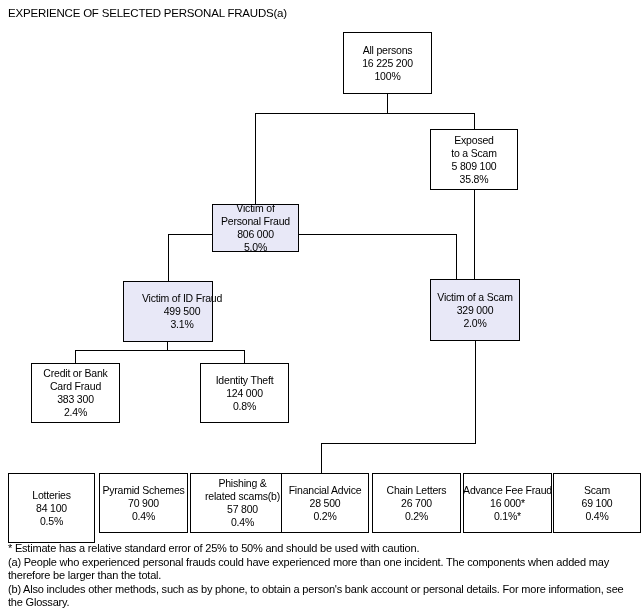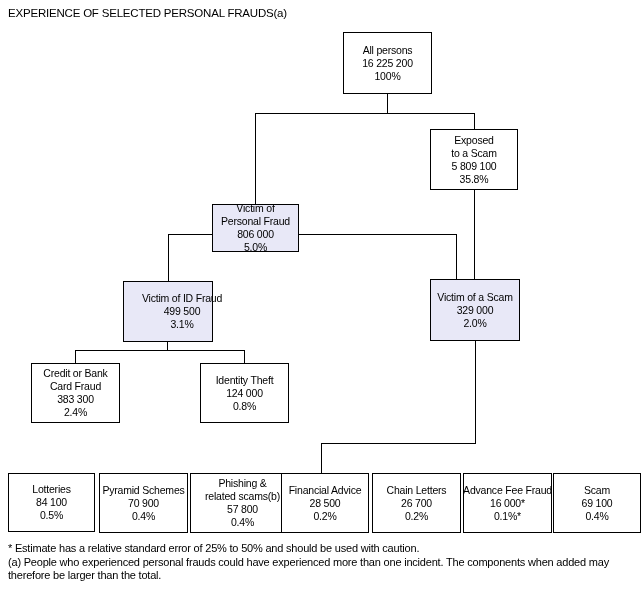--- a/index.html
+++ b/index.html
@@ -110,21 +110,21 @@
     <div class="ln">383 300</div>
     <div class="ln">2.4%</div>
   </div>
 
   <div class="node" style="left:200px; top:363px; width:89px; height:60px;">
     <div class="ln">Identity Theft</div>
     <div class="ln">124 000</div>
     <div class="ln">0.8%</div>
   </div>
 
-  <div class="node" style="left:8px; top:473px; width:87px; height:59px;">
+  <div class="node" style="left:8px; top:473px; width:87px; height:70px;">
     <div class="ln">Lotteries</div>
     <div class="ln">84 100</div>
     <div class="ln">0.5%</div>
   </div>
 
   <div class="node" style="left:99px; top:473px; width:89px; height:60px;">
     <div class="ln">Pyramid Schemes</div>
     <div class="ln">70 900</div>
     <div class="ln">0.4%</div>
   </div>
@@ -156,15 +156,16 @@
 
   <div class="node" style="left:553px; top:473px; width:88px; height:60px;">
     <div class="ln">Scam</div>
     <div class="ln">69 100</div>
     <div class="ln">0.4%</div>
   </div>
 
   <div class="footnotes">
     <p>* Estimate has a relative standard error of 25% to 50% and should be used with caution.</p>
     <p>(a) People who experienced personal frauds could have experienced more than one incident. The components when added may therefore be larger than the total.</p>
+    <p>(b) Also includes other methods, such as by phone, to obtain a person's bank account or personal details. For more information, see the Glossary.</p>
   </div>
 
 </div>
 
 </body></html>

